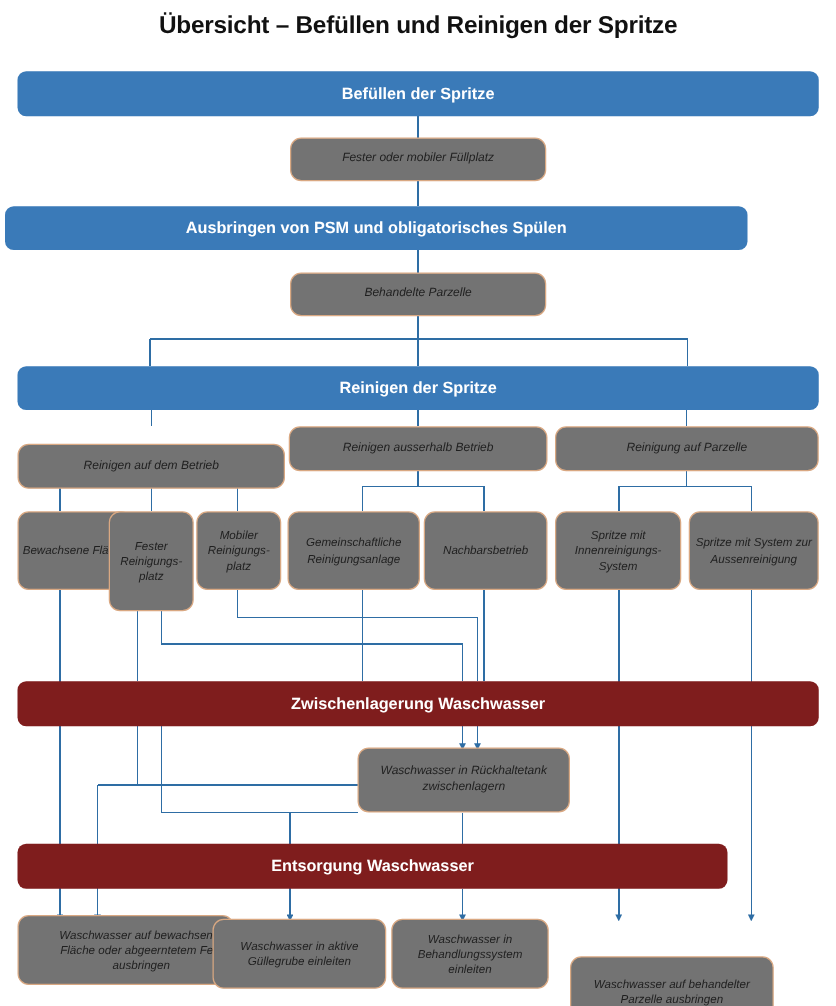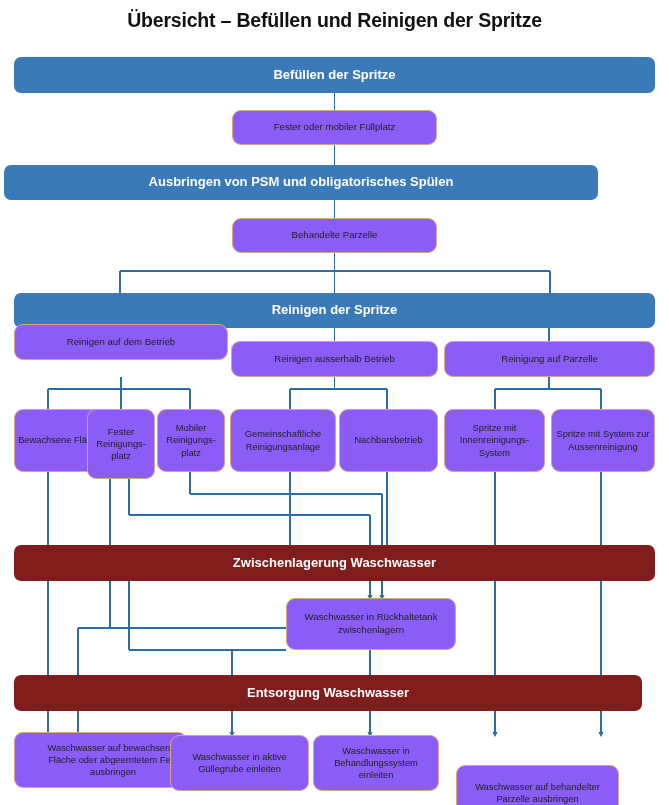--- a/index.html
+++ b/index.html
@@ -44,29 +44,30 @@
     text-align:right;
     line-height:1.15;
   }
   .bar.blue{background:#3A7AB8;}
   .bar.brown{background:#7f1d1d;}
 
   
   .node{
     position:absolute;
     box-sizing:border-box;
-    background:#8b5cf6;
+    background:#737373;
     border:1px solid #D9A882;
     border-radius:9px;
     display:flex;align-items:center;justify-content:center;
     text-align:center;
     font-size:9.3px;
     line-height:1.32;
     color:#1f1f1f;
     padding:2px 3px;
+    font-style:italic;
   }
   .node.big{font-size:9.6px;}
   .node .txt{display:block;}
 </style>
 </head>
 <body>
 
 <div id="stage">
 
   <div class="title">Übersicht – Befüllen und Reinigen der Spritze</div>
@@ -169,34 +170,34 @@
     </div>
 
     <div class="node big" style="left:232px;top:218px;width:205px;height:35px;">
       <span class="txt">Behandelte Parzelle</span>
     </div>
 
     <div class="bar blue" style="left:14px;top:293px;width:641px;height:35px;">
       <span>Reinigen der Spritze</span>
     </div>
 
-    <div class="node big" style="left:14px;top:324px;width:214px;height:36px;">
+    <div class="node big" style="left:14px;top:355px;width:214px;height:36px;">
       <span class="txt">Reinigen auf dem Betrieb</span>
     </div>
     <div class="node big" style="left:231px;top:341px;width:207px;height:36px;">
       <span class="txt">Reinigen ausserhalb Betrieb</span>
     </div>
     <div class="node big" style="left:444px;top:341px;width:211px;height:36px;">
       <span class="txt">Reinigung auf Parzelle</span>
     </div>
 
     <div class="node" style="left:14px;top:409px;width:92px;height:63px;">
       <span class="txt">Bewachsene Fläche</span>
     </div>
-    <div class="node" style="left:87px;top:409px;width:68px;height:70px;">
+    <div class="node" style="left:87px;top:409px;width:68px;height:80px;">
       <span class="txt">Fester Reinigungs-platz</span>
     </div>
     <div class="node" style="left:157px;top:409px;width:68px;height:63px;">
       <span class="txt">Mobiler Reinigungs-platz</span>
     </div>
     <div class="node" style="left:230px;top:409px;width:106px;height:63px;">
       <span class="txt">Gemeinschaftliche Reinigungsanlage</span>
     </div>
     <div class="node" style="left:339px;top:409px;width:99px;height:63px;">
       <span class="txt">Nachbarsbetrieb</span>
@@ -209,21 +210,21 @@
     </div>
 
     <div class="bar brown" style="left:14px;top:545px;width:641px;height:36px;">
       <span>Zwischenlagerung Waschwasser</span>
     </div>
 
     <div class="node big" style="left:286px;top:598px;width:170px;height:52px;">
       <span class="txt">Waschwasser in Rückhaltetank zwischenlagern</span>
     </div>
 
-    <div class="bar brown" style="left:14px;top:675px;width:628px;height:36px;">
+    <div class="bar brown" style="left:14px;top:675px;width:568px;height:36px;">
       <span>Entsorgung Waschwasser</span>
     </div>
 
     <div class="node" style="left:14px;top:732px;width:173px;height:56px;padding-left:28px;">
       <span class="txt">Waschwasser auf bewachsener Fläche oder abgeerntetem Feld ausbringen</span>
     </div>
     <div class="node" style="left:170px;top:735px;width:139px;height:56px;">
       <span class="txt">Waschwasser in aktive Güllegrube einleiten</span>
     </div>
     <div class="node" style="left:313px;top:735px;width:126px;height:56px;">

